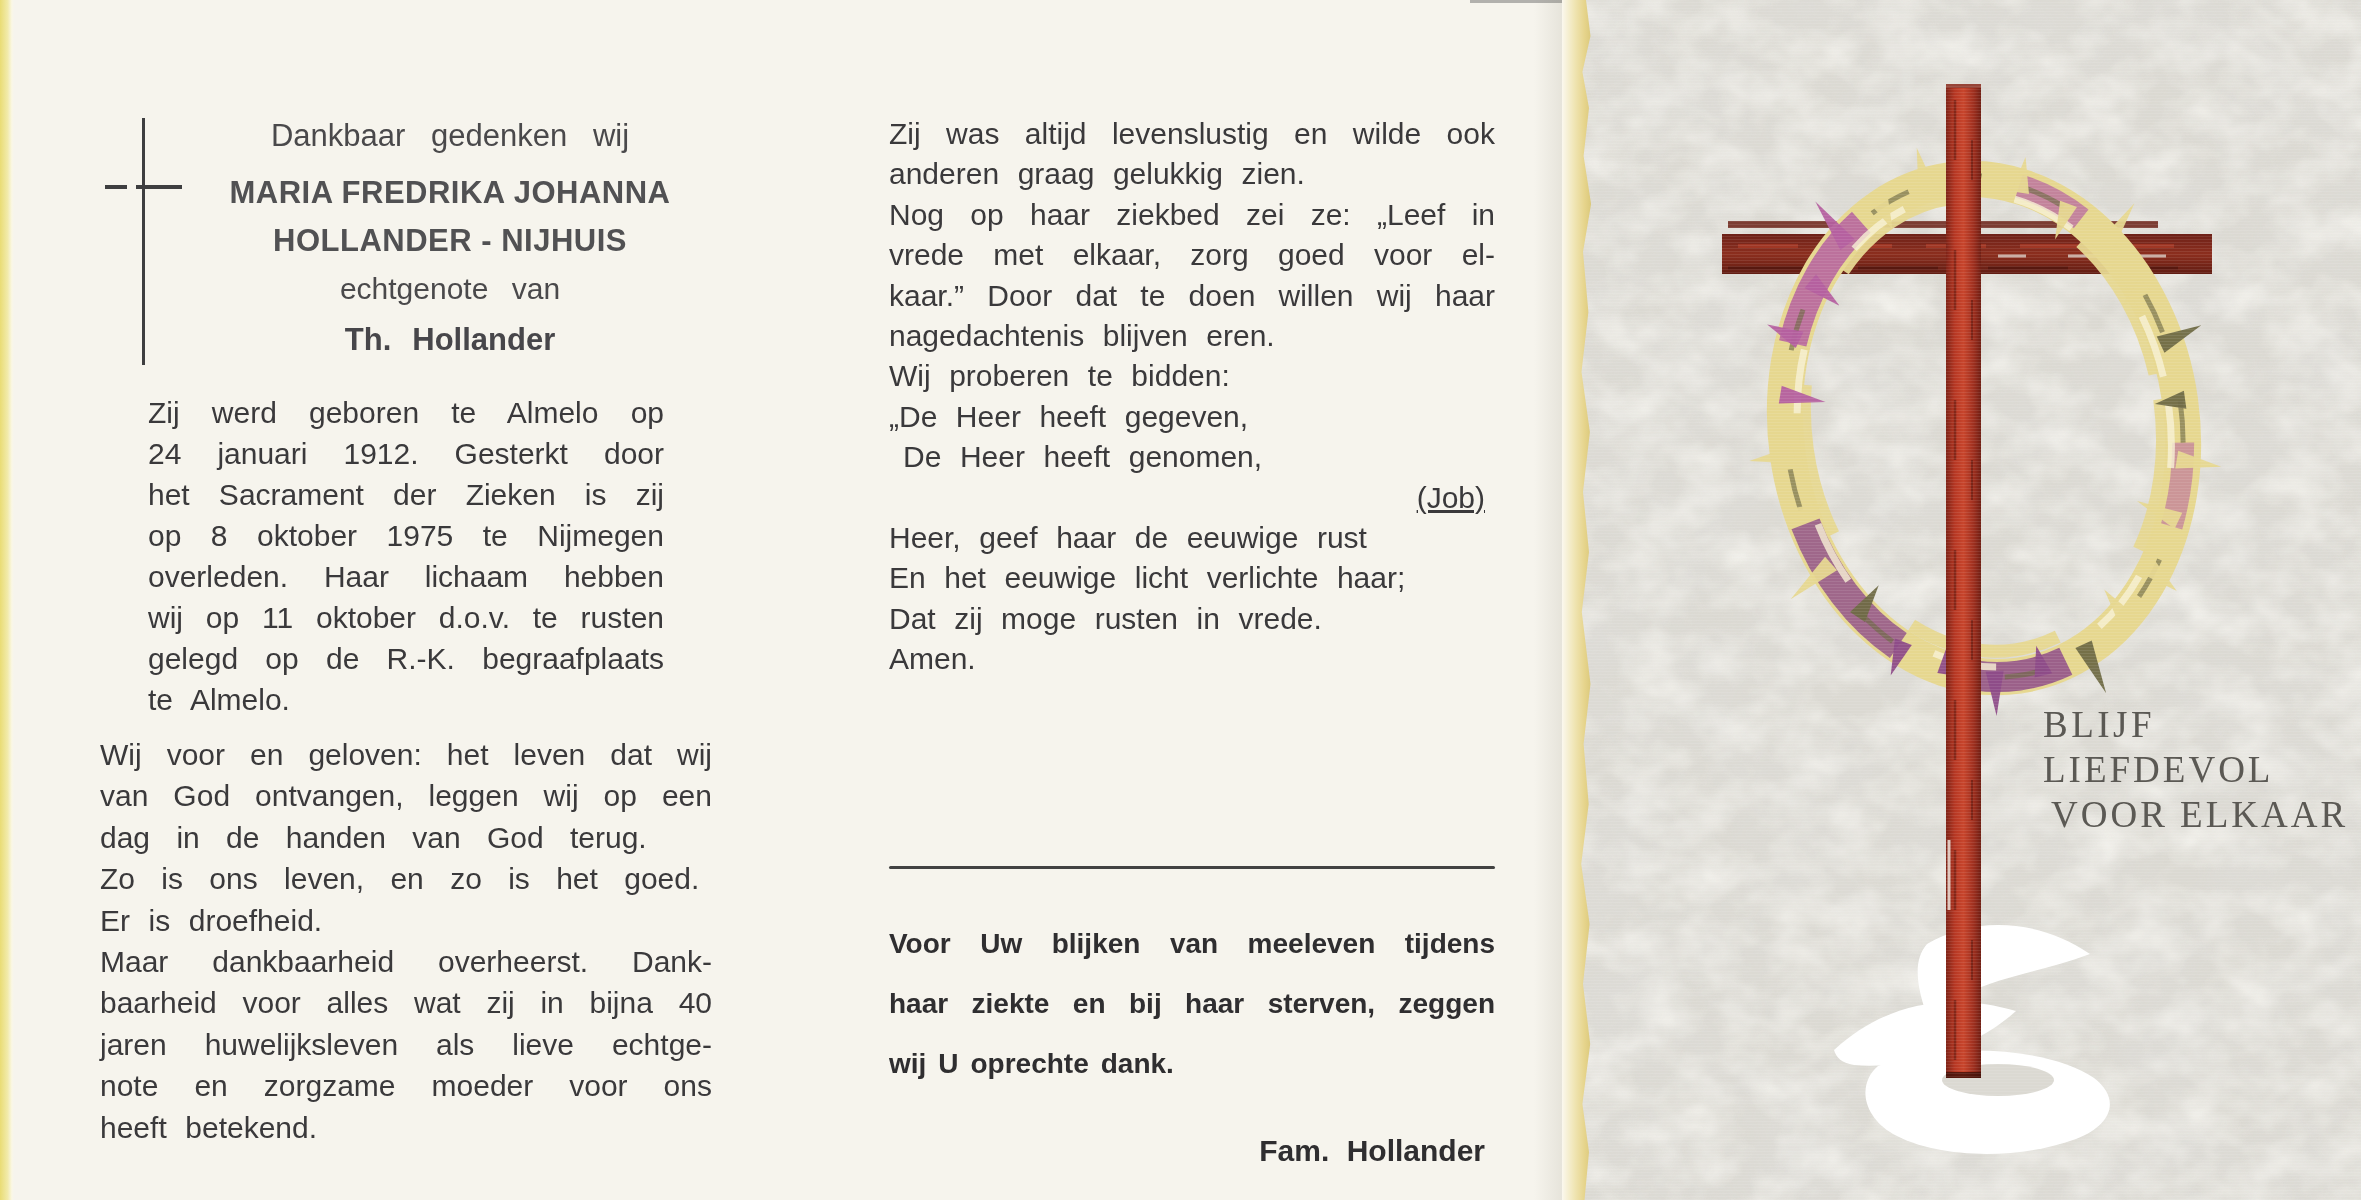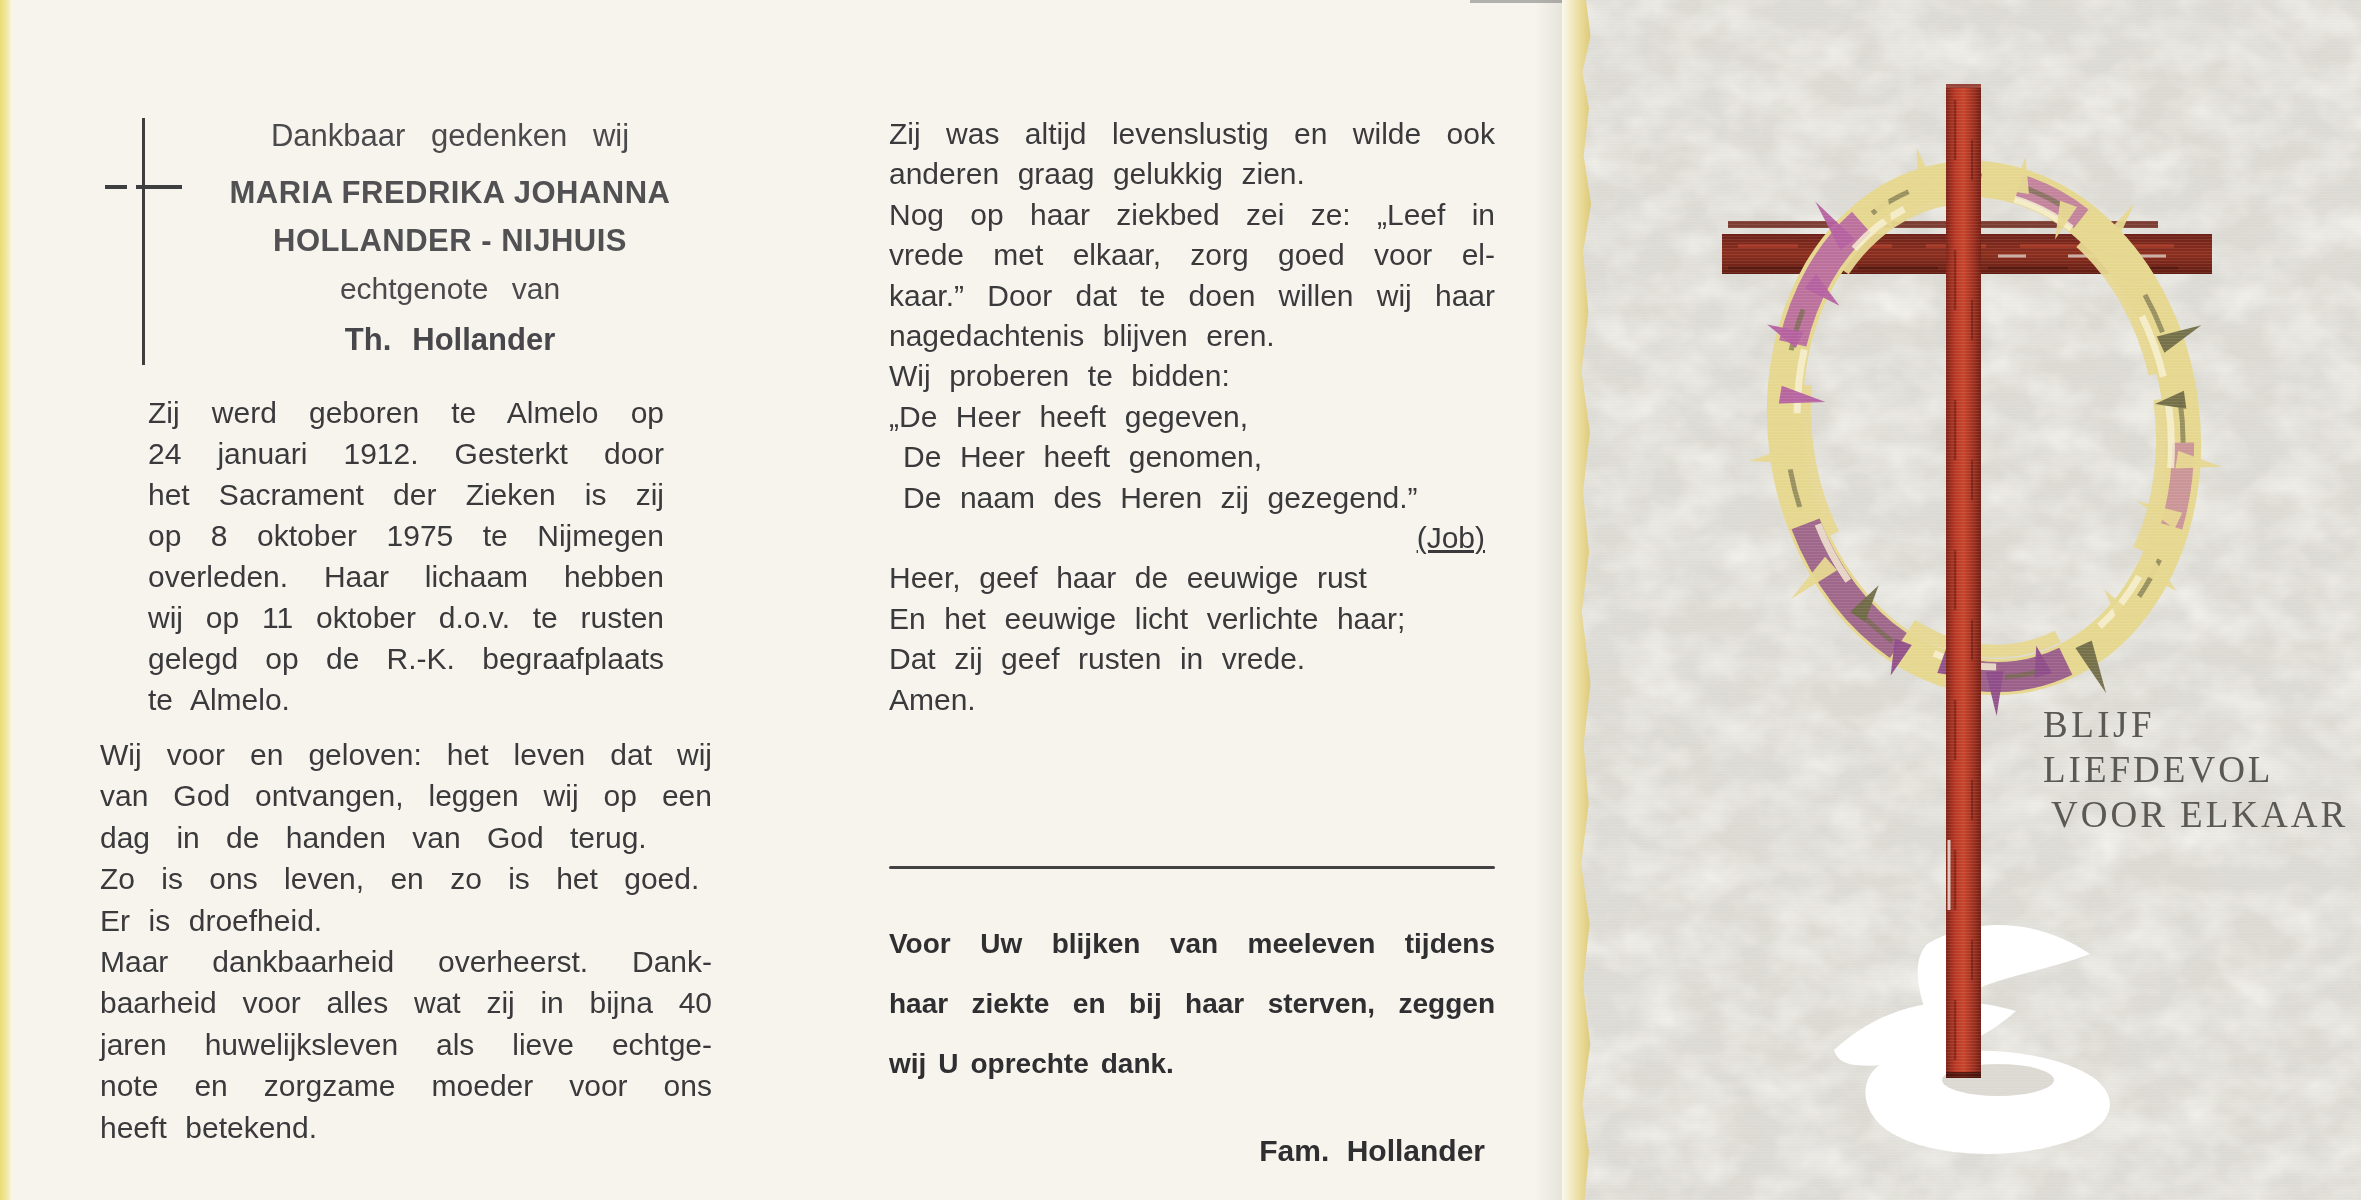--- a/index.html
+++ b/index.html
@@ -97,25 +97,24 @@
 <div class="abs midcol txt">
   <div class="j">Zij was altijd levenslustig en wilde ook</div>
   <div>anderen graag gelukkig zien.</div>
   <div class="j">Nog op haar ziekbed zei ze: „Leef in</div>
   <div class="j">vrede met elkaar, zorg goed voor el-</div>
   <div class="j">kaar.” Door dat te doen willen wij haar</div>
   <div>nagedachtenis blijven eren.</div>
   <div>Wij proberen te bidden:</div>
   <div>„De Heer heeft gegeven,</div>
   <div class="indent1">De Heer heeft genomen,</div>
-  <div class="indent1">De naam des Heren zij gezegend.”</div>
   <div class="right">(Job)</div>
   <div>Heer, geef haar de eeuwige rust</div>
   <div>En het eeuwige licht verlichte haar;</div>
-  <div>Dat zij geef rusten in vrede.</div>
+  <div>Dat zij moge rusten in vrede.</div>
   <div>Amen.</div>
 </div>
 
 <div class="abs divider"></div>
 
 <div class="abs thanks">
   <div class="j">Voor Uw blijken van meeleven tijdens</div>
   <div class="j">haar ziekte en bij haar sterven, zeggen</div>
   <div>wij U oprechte dank.</div>
 </div>

